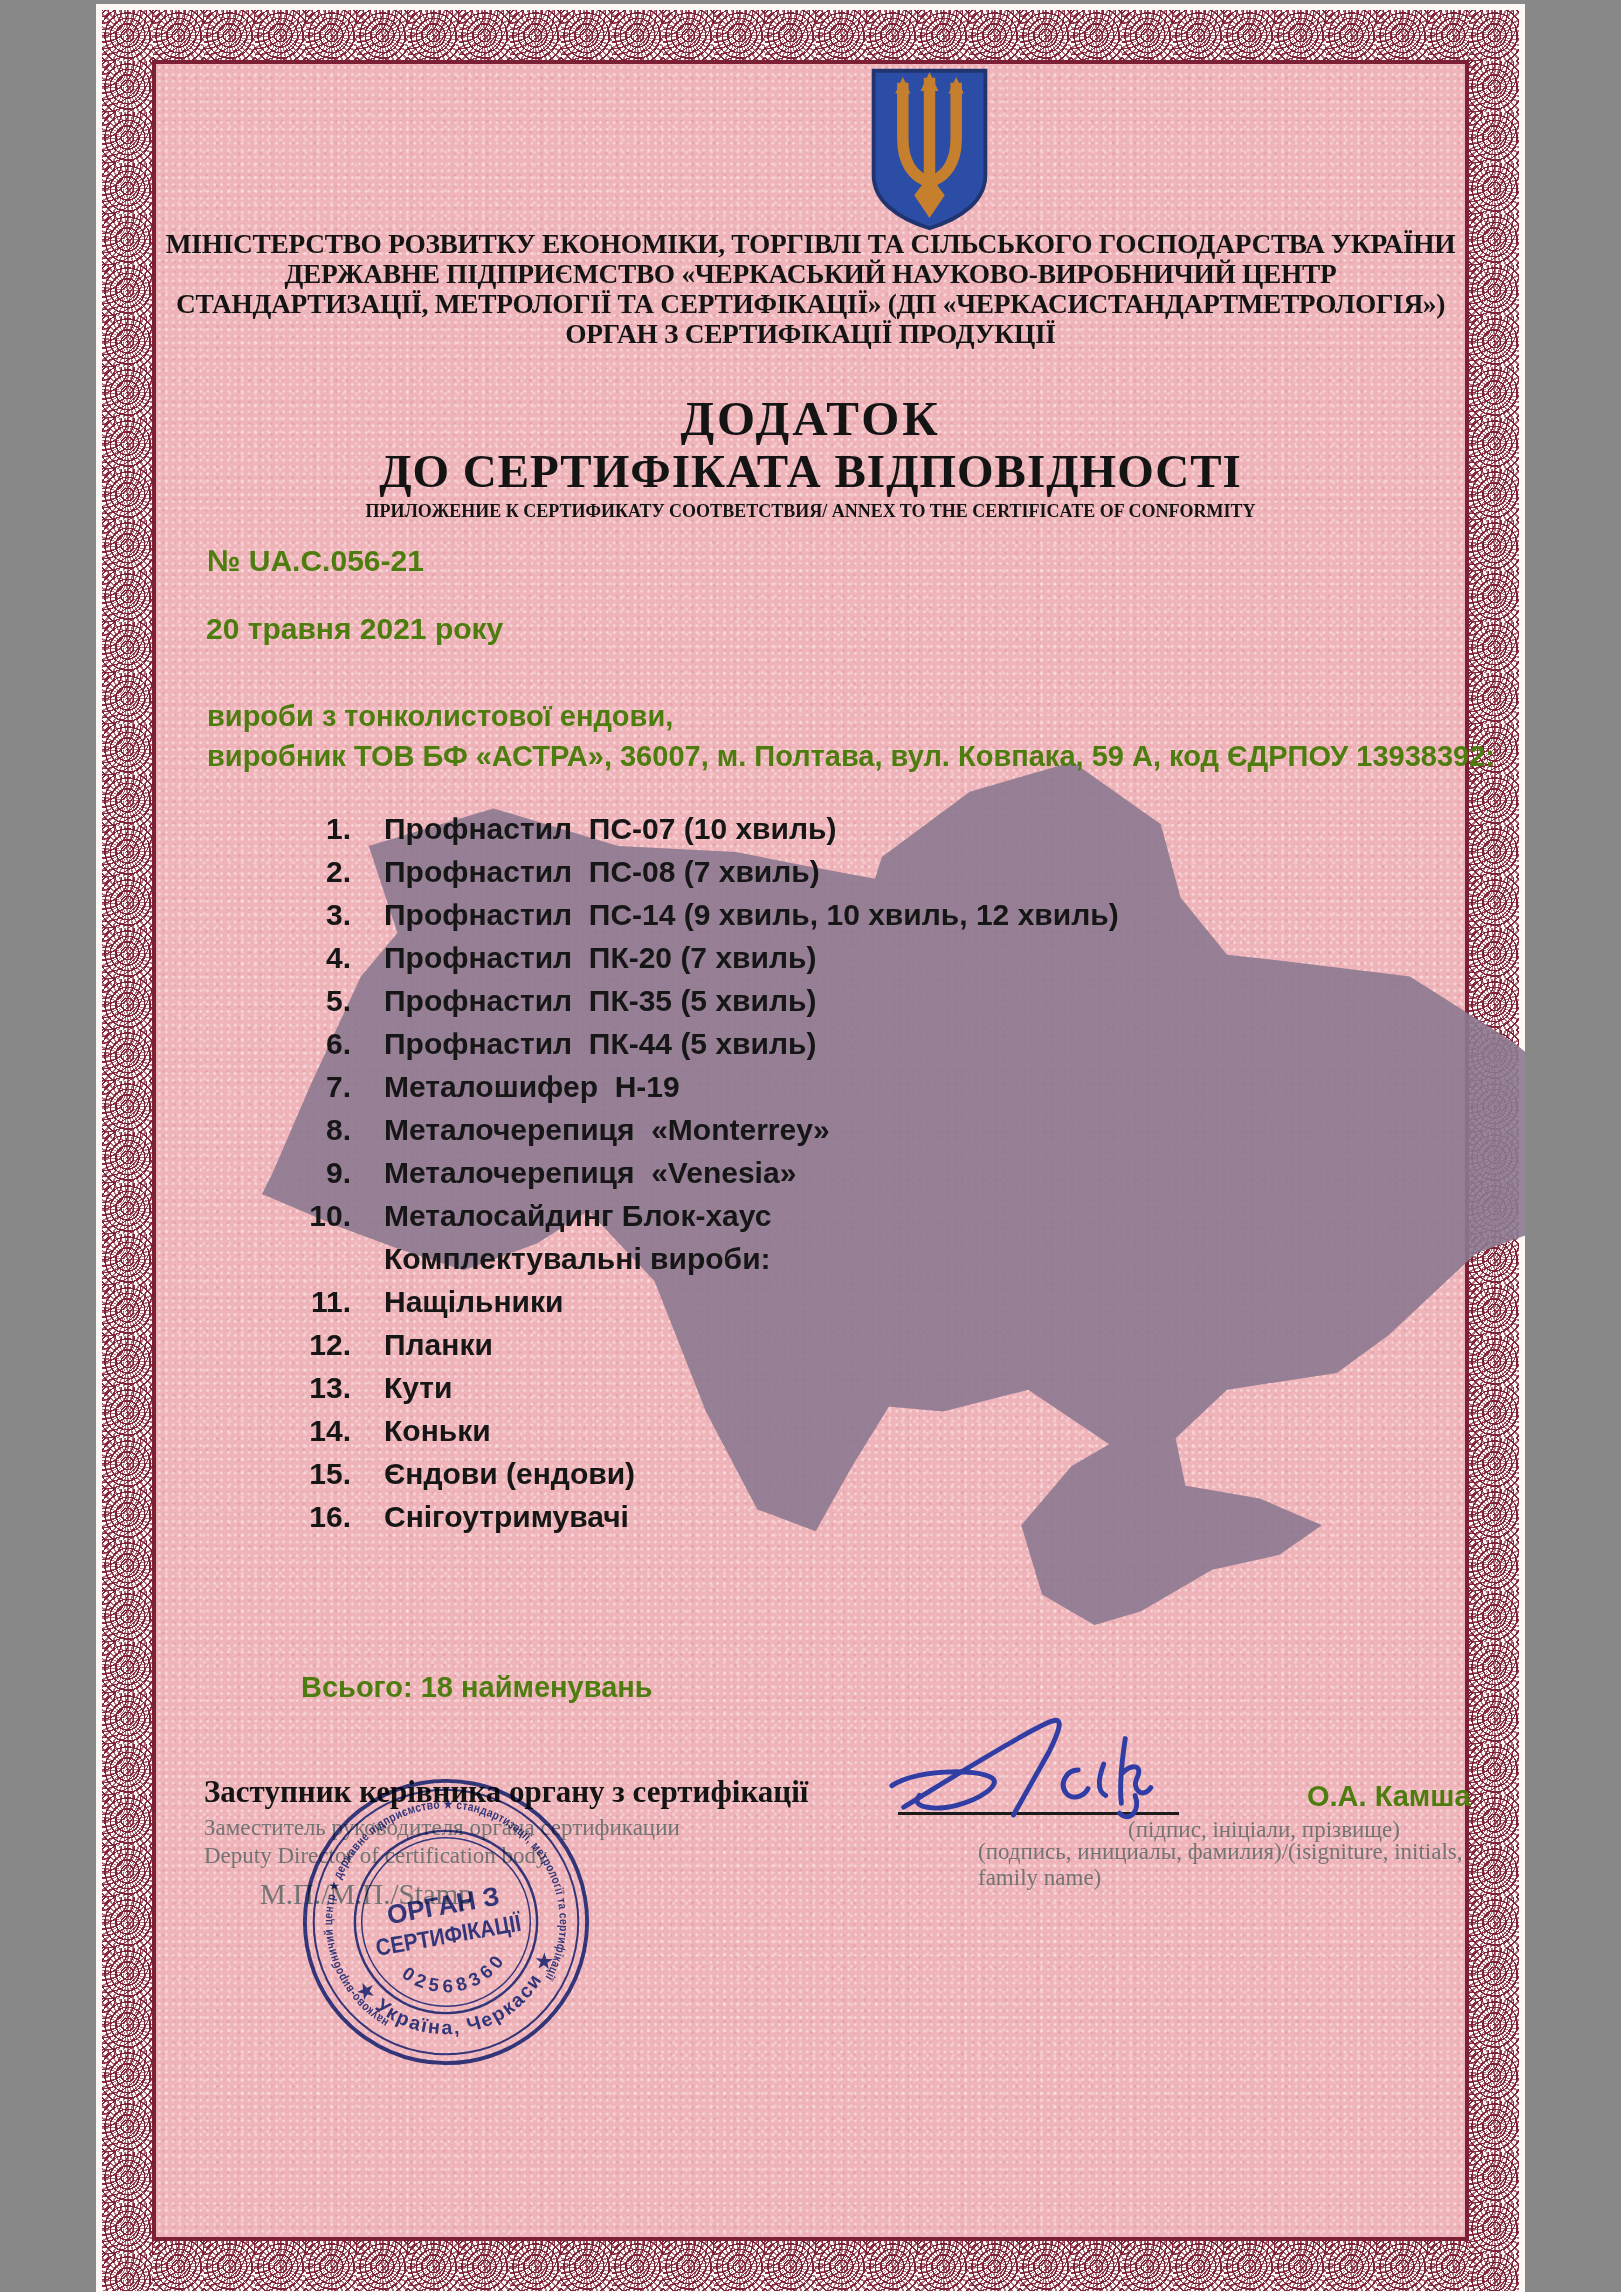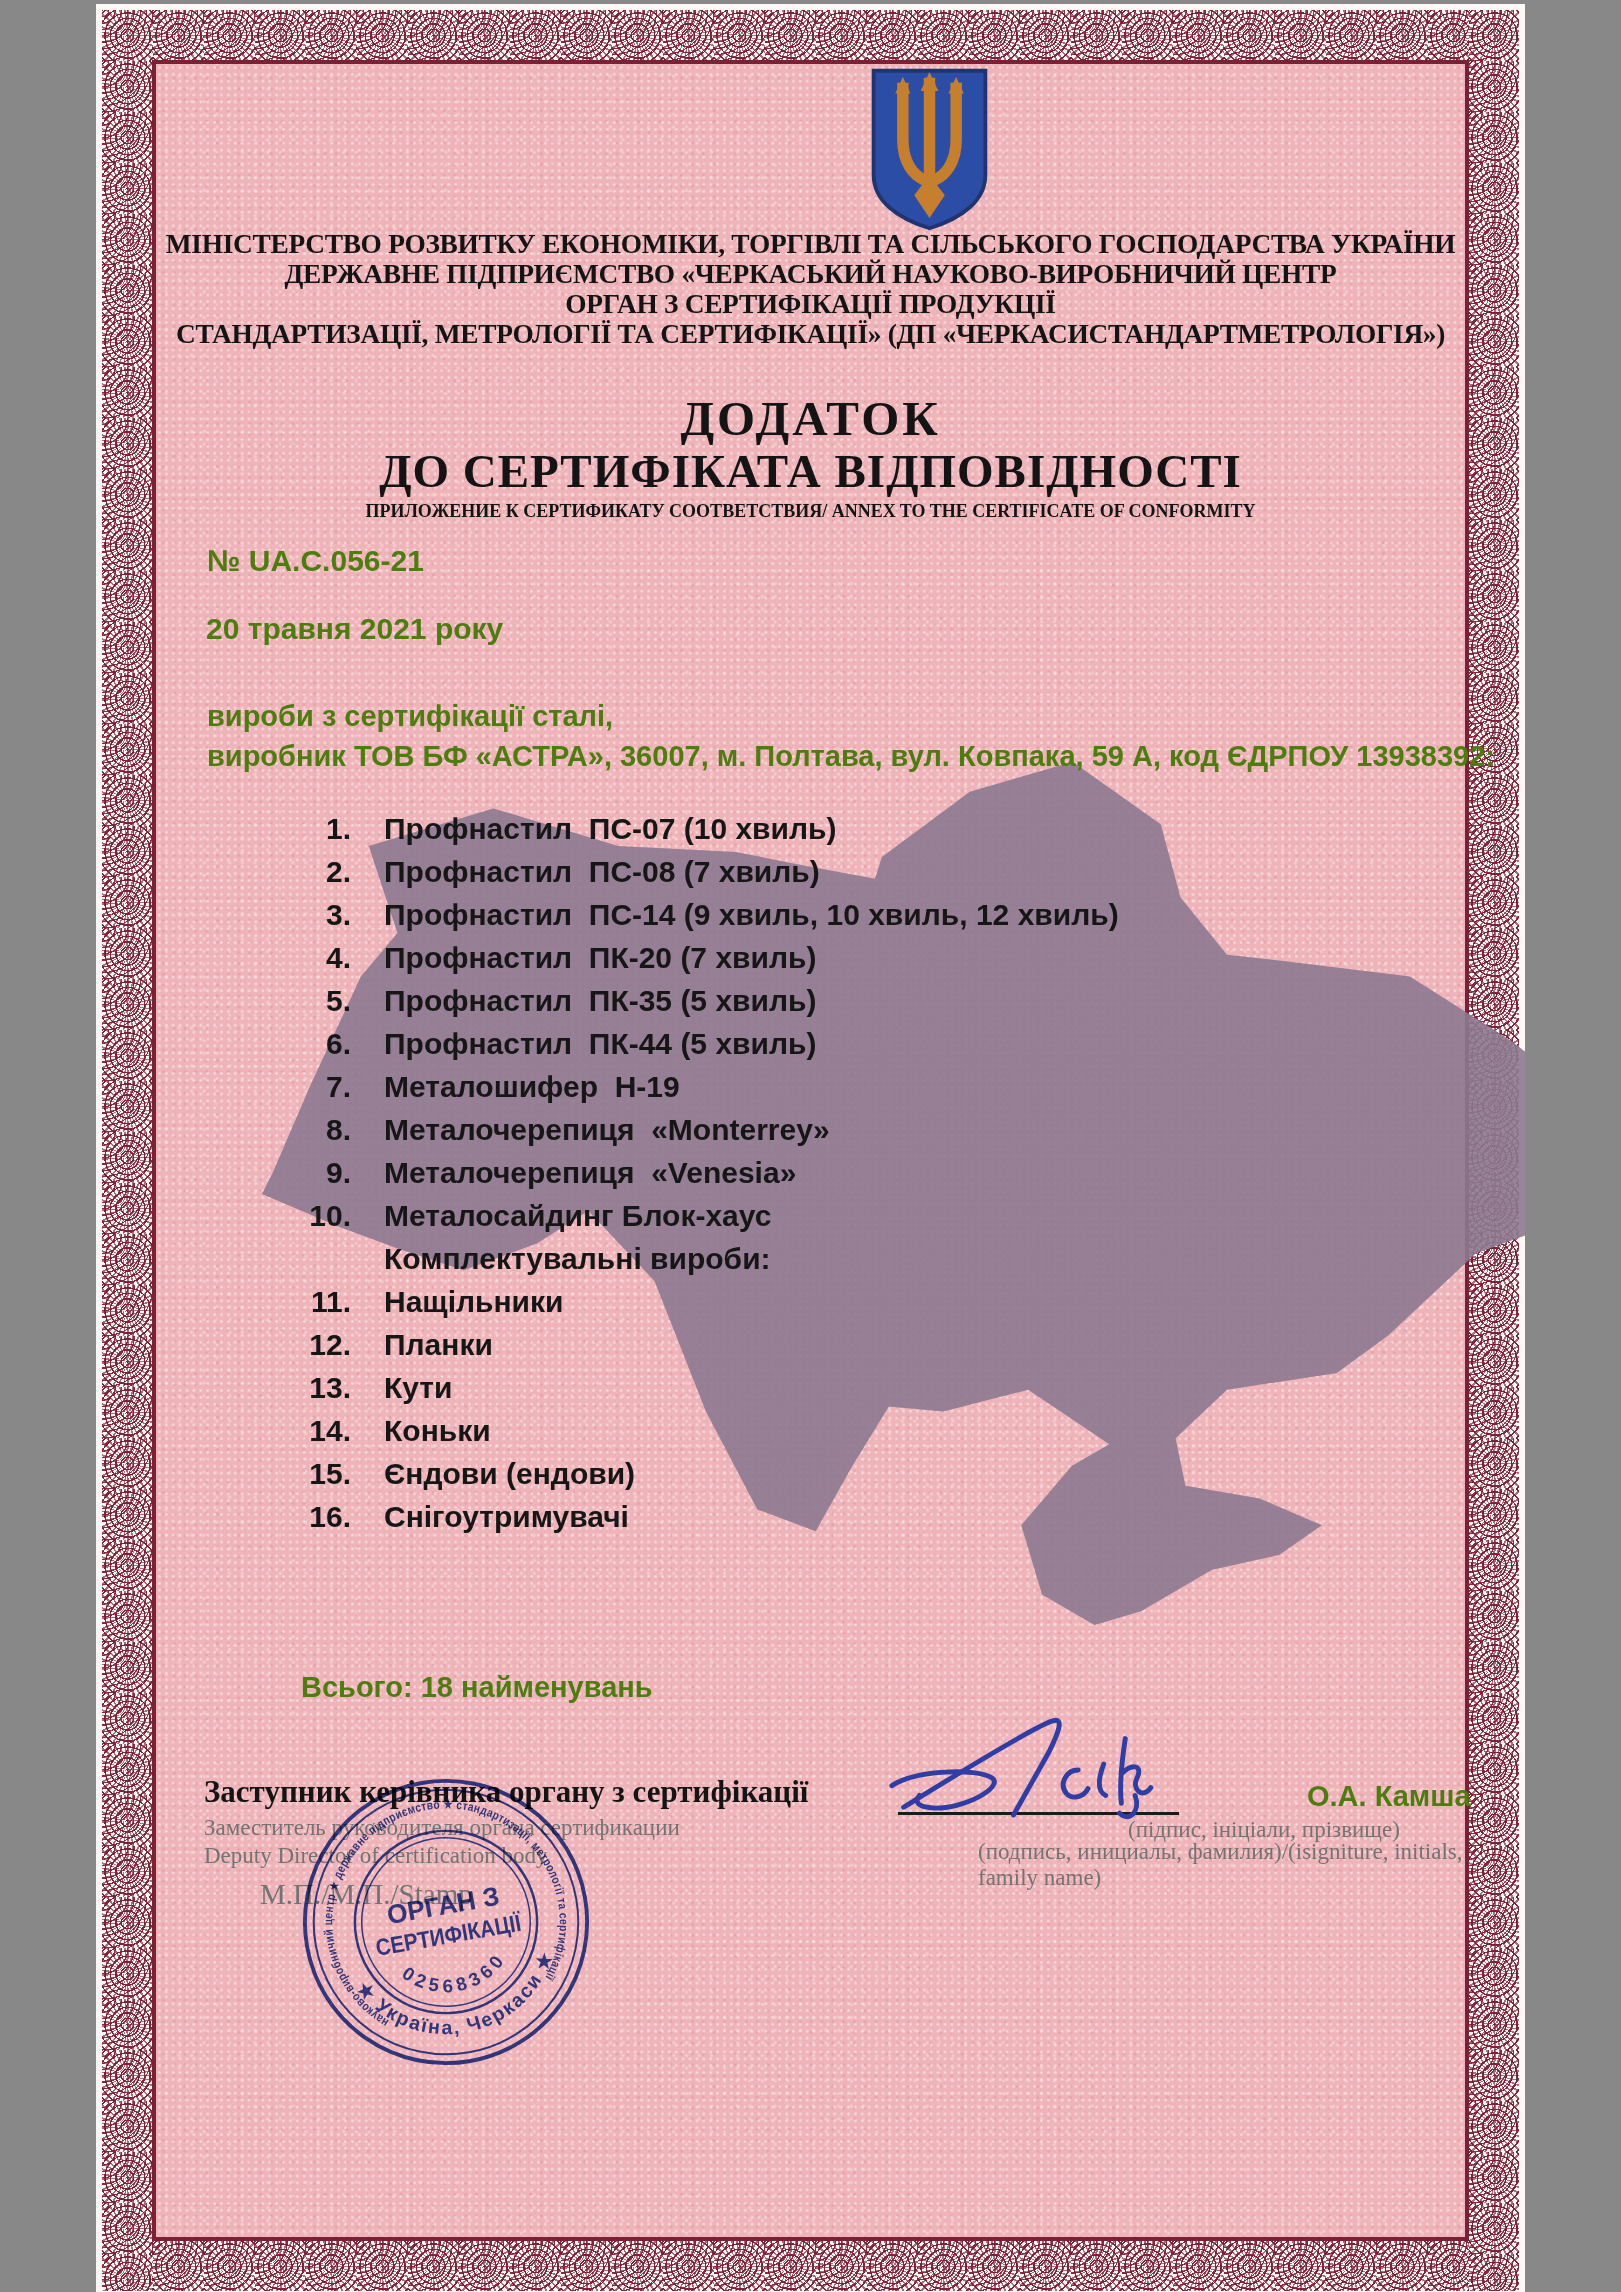--- a/index.html
+++ b/index.html
@@ -103,32 +103,32 @@
       <path d="M50 5 L43 20 H57 Z"></path>
       <path d="M29 9 L23 22 H35 Z"></path>
       <path d="M71 9 L65 22 H77 Z"></path>
       <path d="M50 86 L62 102 L50 120 L38 102 Z"></path>
     </g>
   </svg>
 
   <div class="abs ctr hdr serifB">
     <div>МІНІСТЕРСТВО РОЗВИТКУ ЕКОНОМІКИ, ТОРГІВЛІ ТА СІЛЬСЬКОГО ГОСПОДАРСТВА УКРАЇНИ</div>
     <div>ДЕРЖАВНЕ ПІДПРИЄМСТВО «ЧЕРКАСЬКИЙ НАУКОВО-ВИРОБНИЧИЙ ЦЕНТР</div>
+    <div>СТАНДАРТИЗАЦІЇ, МЕТРОЛОГІЇ ТА СЕРТИФІКАЦІЇ» (ДП «ЧЕРКАСИСТАНДАРТМЕТРОЛОГІЯ»)</div>
     <div>ОРГАН З СЕРТИФІКАЦІЇ ПРОДУКЦІЇ</div>
-    <div>СТАНДАРТИЗАЦІЇ, МЕТРОЛОГІЇ ТА СЕРТИФІКАЦІЇ» (ДП «ЧЕРКАСИСТАНДАРТМЕТРОЛОГІЯ»)</div>
   </div>
 
   <div class="abs ctr title2 serifB">ДО СЕРТИФІКАТА ВІДПОВІДНОСТІ</div>
   <div class="abs ctr title1 serifB">ДОДАТОК</div>
   <div class="abs ctr subtitle serifB">ПРИЛОЖЕНИЕ К СЕРТИФИКАТУ СООТВЕТСТВИЯ/ ANNEX TO THE CERTIFICATE OF CONFORMITY</div>
 
   <div class="abs certno sansB">№ UA.C.056-21</div>
   <div class="abs date sansB">20 травня 2021 року</div>
 
-  <div class="abs prod1 sansB">вироби з сертифікації сталі,</div>
+  <div class="abs prod1 sansB">вироби з тонколистової ендови,</div>
   <div class="abs prod2 sansB">виробник ТОВ БФ «АСТРА», 36007, м. Полтава, вул. Ковпака, 59 А, код ЄДРПОУ 13938392:</div>
 
   <div class="abs items">
     <div class="item-row">
       <span class="item-num">1.</span>
       <span class="item-label">Профнастил  ПС-07 (10 хвиль)</span>
     </div>
 
     <div class="item-row">
       <span class="item-num">2.</span>

